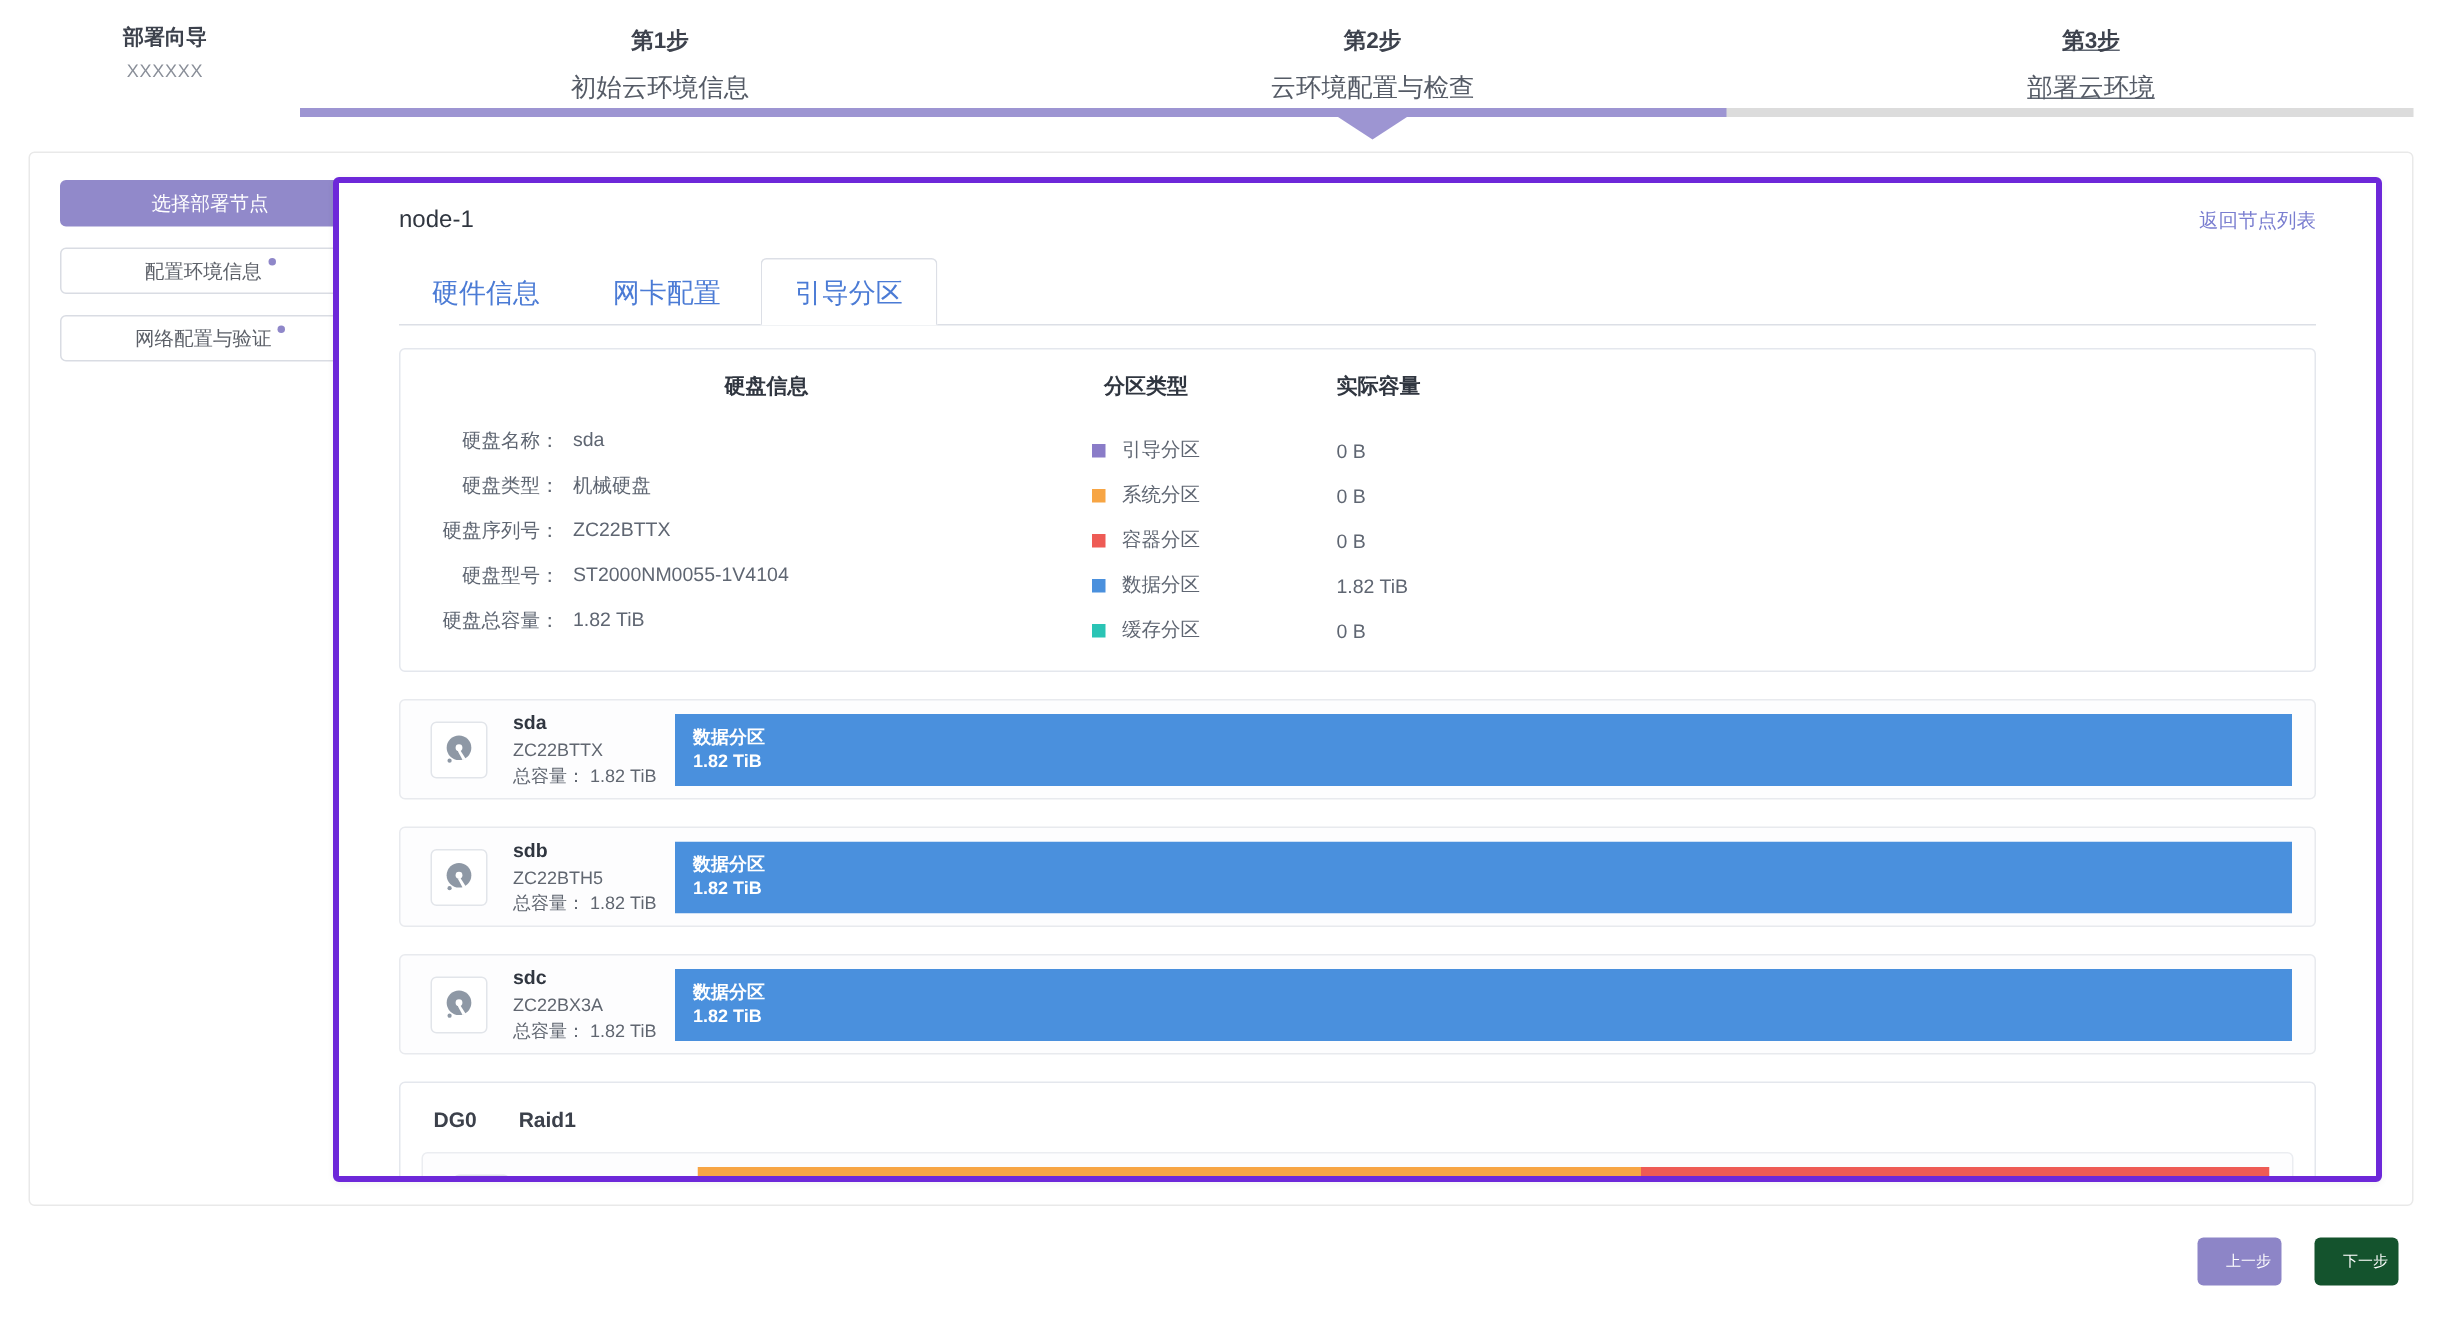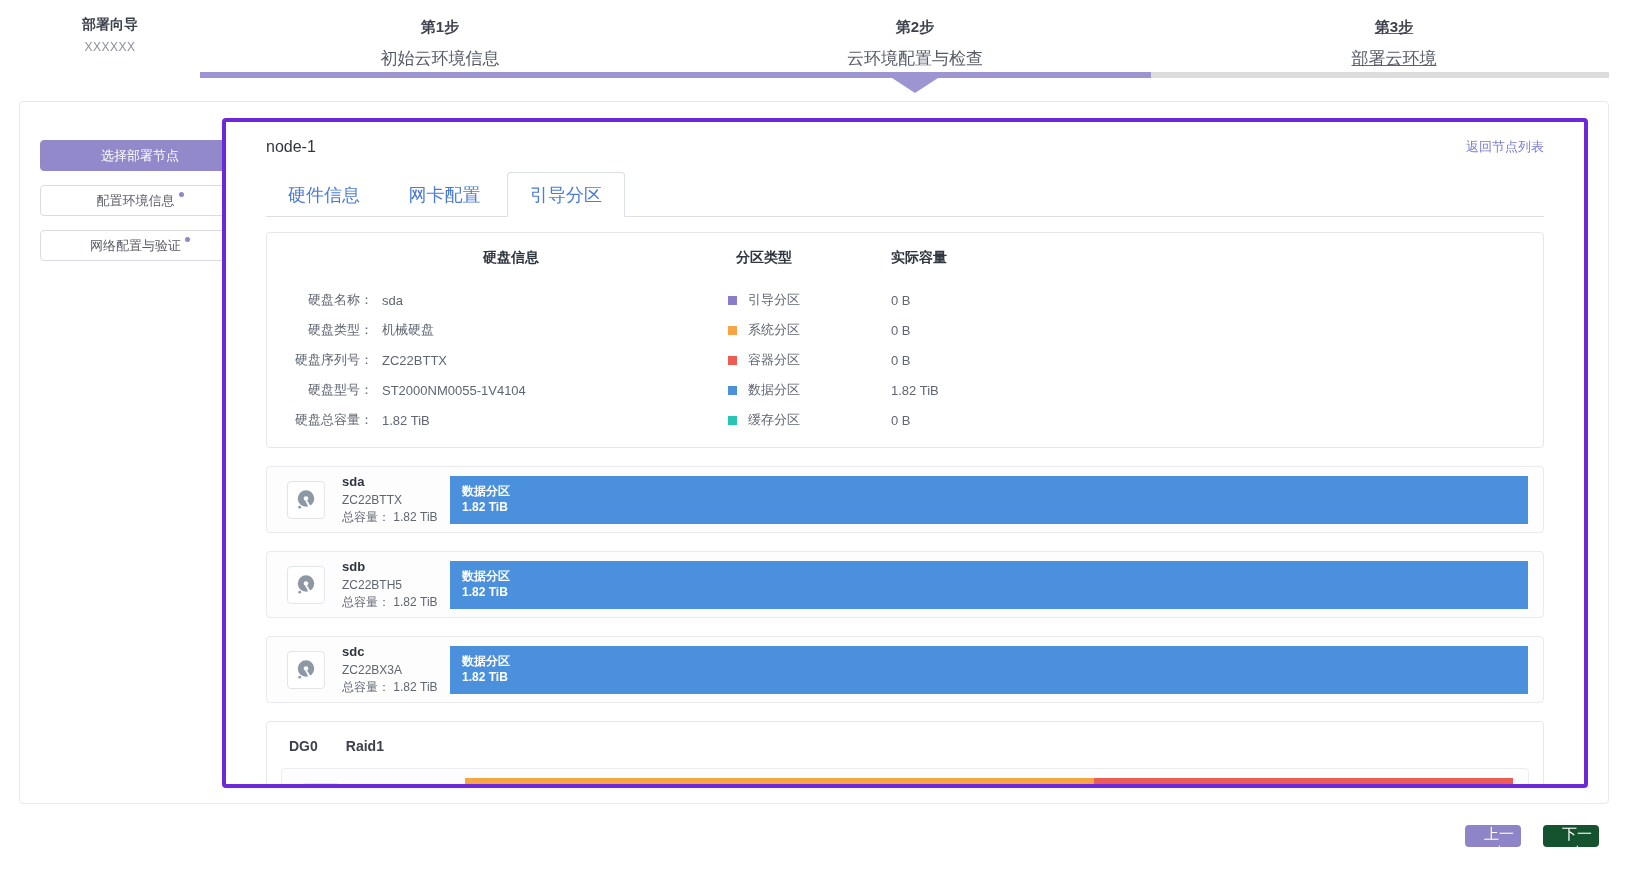--- a/index.html
+++ b/index.html
@@ -18,21 +18,21 @@
   .track { position:absolute; left:200px; top:72px; width:1409px; height:6px; background:#dcdcdc; }
   .track-fill { height:6px; background:#9d95d2; width:67.5%; }
   .track-arrow { position:absolute; left:892px; top:78px; width:0; height:0;
     border-left:23px solid transparent; border-right:23px solid transparent; border-top:15px solid #9d95d2; }
 
   
   .outer { position:absolute; left:19px; top:101px; width:1590px; height:703px;
     border:1px solid #e9e9e9; border-radius:4px; background:#fff; }
 
   
-  .sidebar { position:absolute; left:40px; top:140px; width:200px; z-index:1; }
+  .sidebar { position:absolute; left:40px; top:120px; width:200px; z-index:1; }
   .side-btn { position:relative; width:200px; height:31px; line-height:29px; text-align:center;
     font-size:13px; color:#5c6068; background:#fff; border:1px solid #d9dce3; border-radius:4px;
     margin-bottom:14px; cursor:pointer; }
   .side-btn.selected { background:#9189ca; border-color:#9189ca; color:#fff; }
   .side-dot { display:inline-block; width:5px; height:5px; border-radius:50%; background:#8f87c9;
     vertical-align:top; margin:6px 0 0 4px; }
 
   
   .card { position:absolute; left:222px; top:118px; width:1366px; height:670px; background:#fff;
     border:4px solid #6d28d9; border-radius:4px; box-shadow:0 1px 5px rgba(0,0,0,.05);
@@ -47,21 +47,21 @@
   .tab.active { background:#fff; border:1px solid #dcdfe6; border-bottom:1px solid #fff;
     border-radius:4px 4px 0 0; margin-bottom:-1px; }
 
   
   .info-panel { position:relative; margin-top:15px; height:216px; border:1px solid #e4e7ed;
     border-radius:4px; background:#fff; }
   .col { position:absolute; top:0; }
   .col-head { font-size:14px; font-weight:bold; color:#303640; height:24px; margin-top:16px;text-align:center; }
   .col-fields { left:0; width:460px; }
   .col-fields .col-head { margin-left:28px; }
-  .fld-row { display:flex; height:30px; align-items:center; font-size:13px; }
+  .fld-row { display:flex; height:30px; align-items:flex-start; font-size:13px; }
   .fld-label { width:106px; text-align:right; color:#5f6672; }
   .fld-value { margin-left:9px; color:#5f6672; }
   .col-part { left:461px; }
   .leg-row { display:flex; height:30px; align-items:center; font-size:13px; color:#5f6672; }
   .leg-sq { width:9px; height:9px; margin-right:11px; flex:none; }
   .col-cap { left:624px; }
   .cap-row { display:flex; height:30px; align-items:center; font-size:13px; color:#5f6672; }
   .rows-start { margin-top:12px; }
 
   
@@ -78,21 +78,21 @@
     padding:7px 0 0 12px; overflow:hidden; white-space:nowrap; }
 
   
   .raid-panel { margin-top:18px; border:1px solid #e4e7ed; border-radius:4px; background:#fff;
     padding:0 14px 14px; }
   .raid-head { display:flex; gap:28px; margin:16px 0 0 8px; font-size:14px; font-weight:bold; color:#3c414b; }
   .raid-panel .disk-row { margin-top:14px; border-color:#ebedf1; }
 
   
   .footer-btns { position:absolute; right:37px; top:825px; display:flex; gap:22px; }
-  .btn { width:56px; height:22px; border:none; border-radius:4px; font-size:15px; color:#fff;
+  .btn { width:56px; height:32px; border:none; border-radius:4px; font-size:10px; color:#fff;
     font-family:inherit; cursor:pointer;padding-left:12px; }
   .btn-prev { background:#8d85c7; }
   .btn-next { background:#14532d; cursor:not-allowed; }
 </style>
 </head>
 <body>
 
 <div class="page">
 
   <div>

